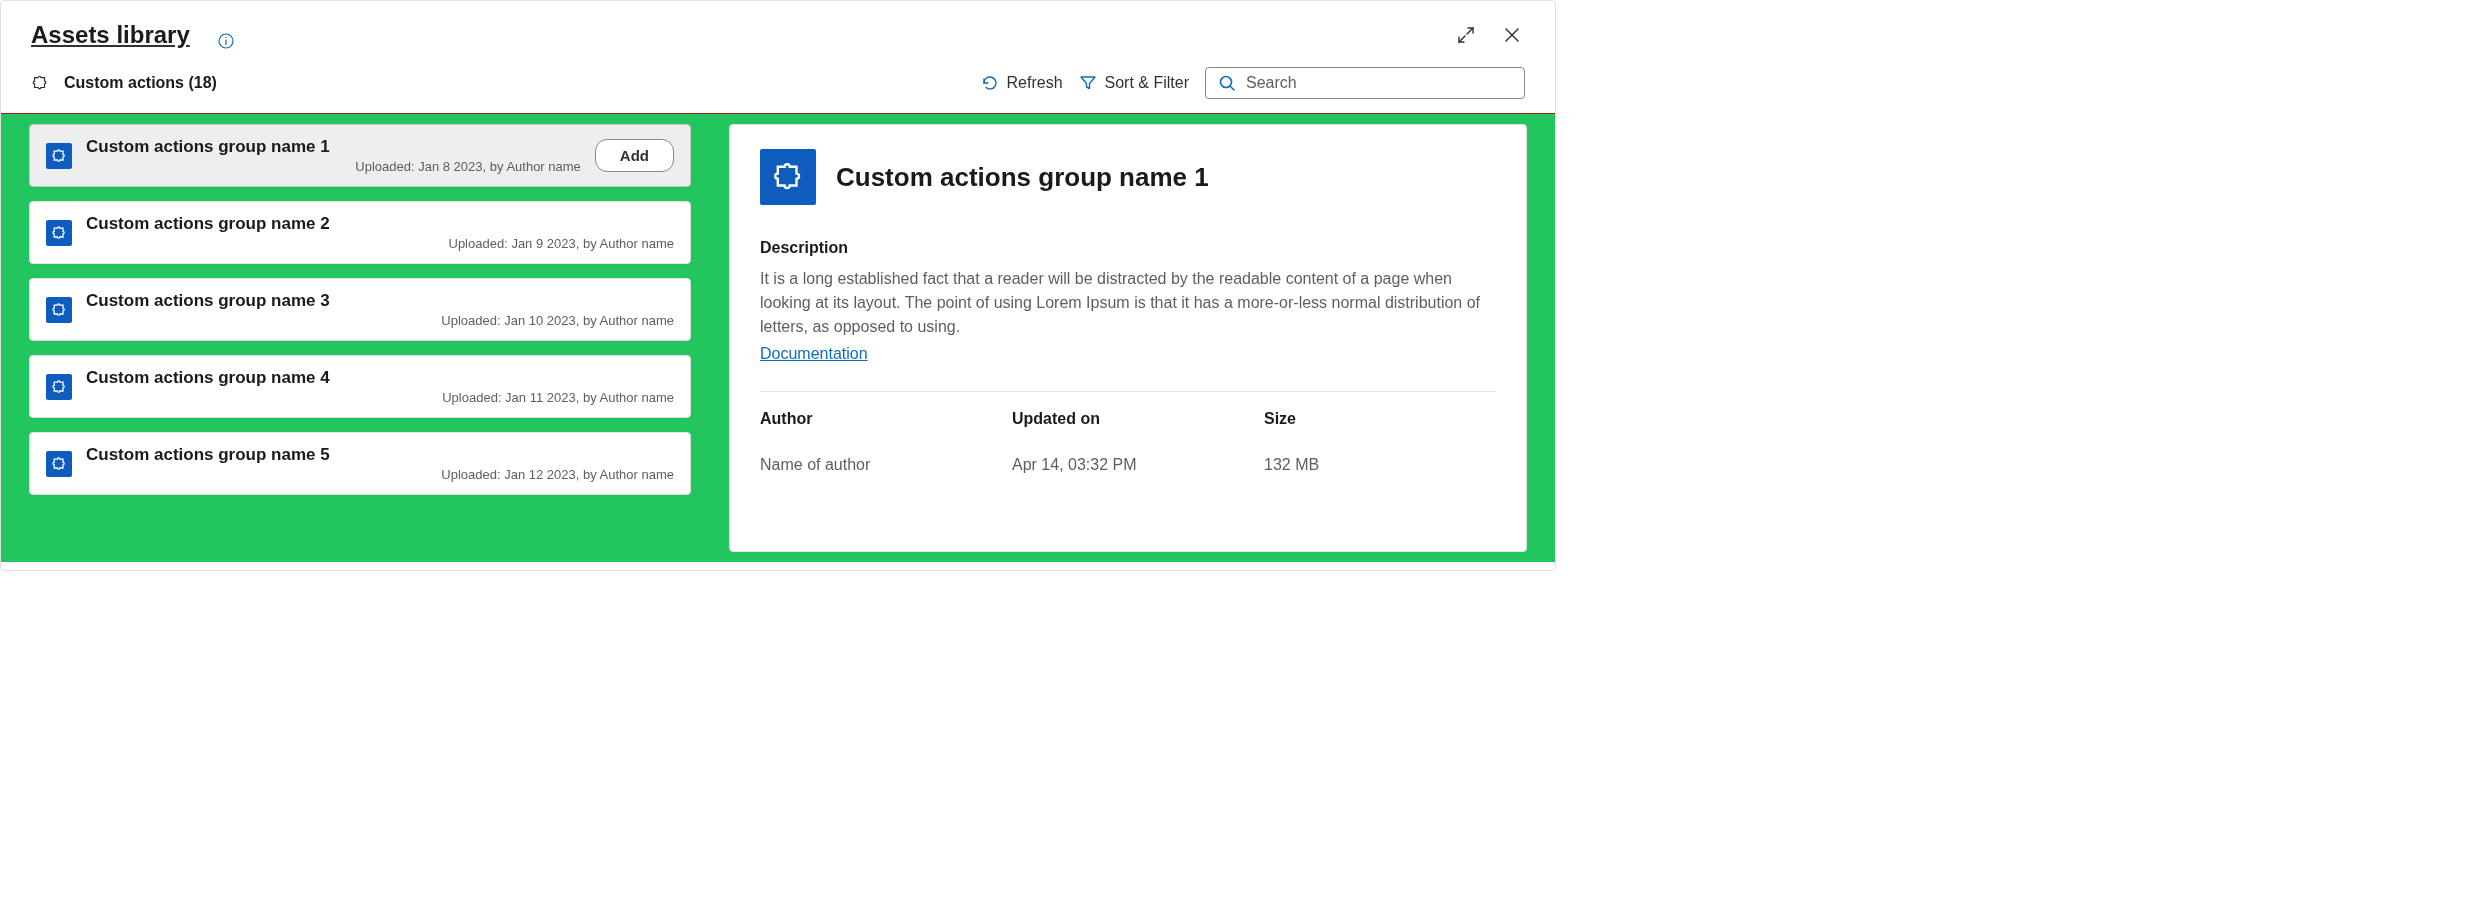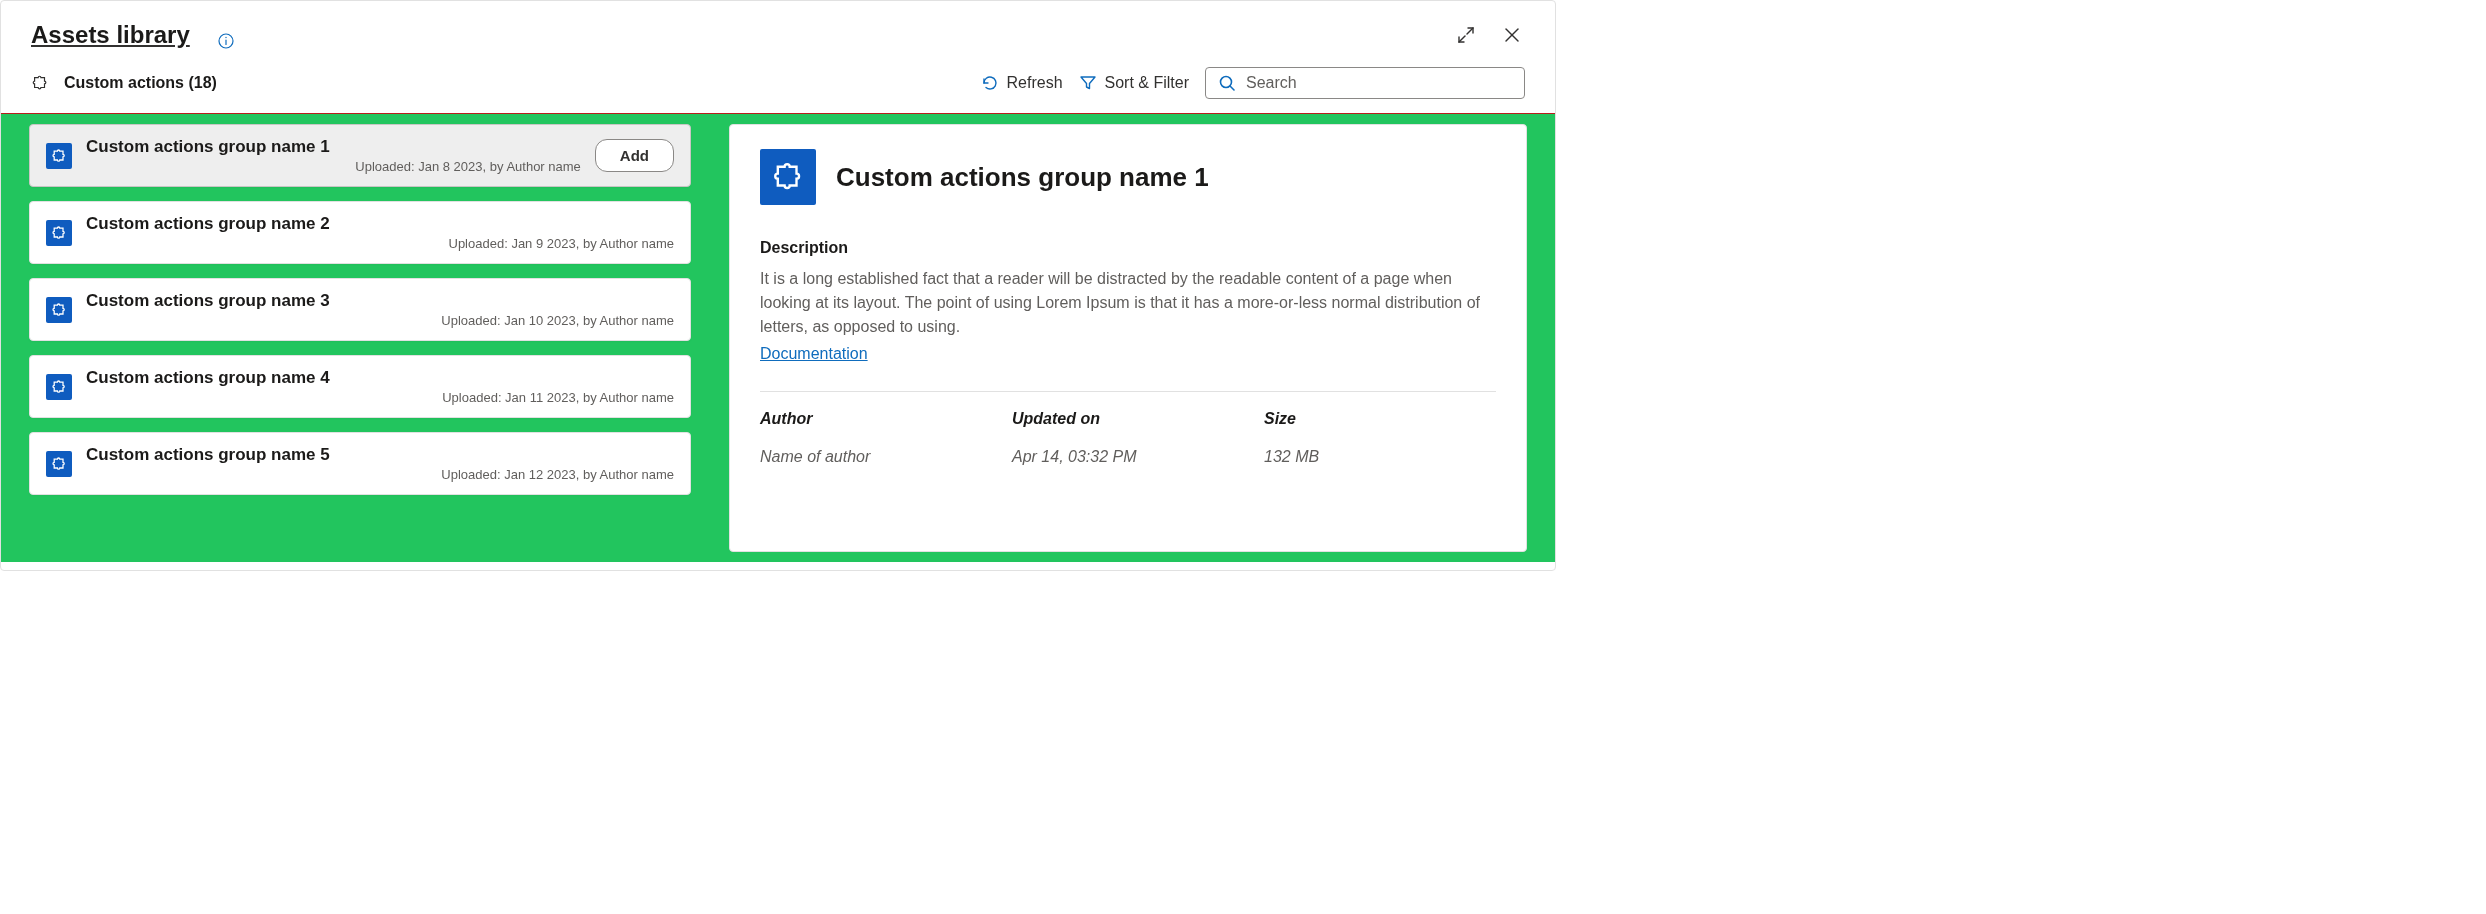--- a/index.html
+++ b/index.html
@@ -232,22 +232,21 @@
       cursor: pointer;
     }
     .divider {
       border: none;
       border-top: 1px solid #e1e1e1;
       margin: 28px 0 18px 0;
     }
     .meta-grid {
       display: grid;
       grid-template-columns: 1fr 1fr 1fr;
-      gap: 20px 20px;
-      font-style: italic;
+      gap: 28px 20px;
     }
     .meta-label {
       font-size: 16px;
       font-weight: 600;
       color: #1b1a19;
     }
     .meta-value {
       font-size: 16px;
       color: #605e5c;
     }

